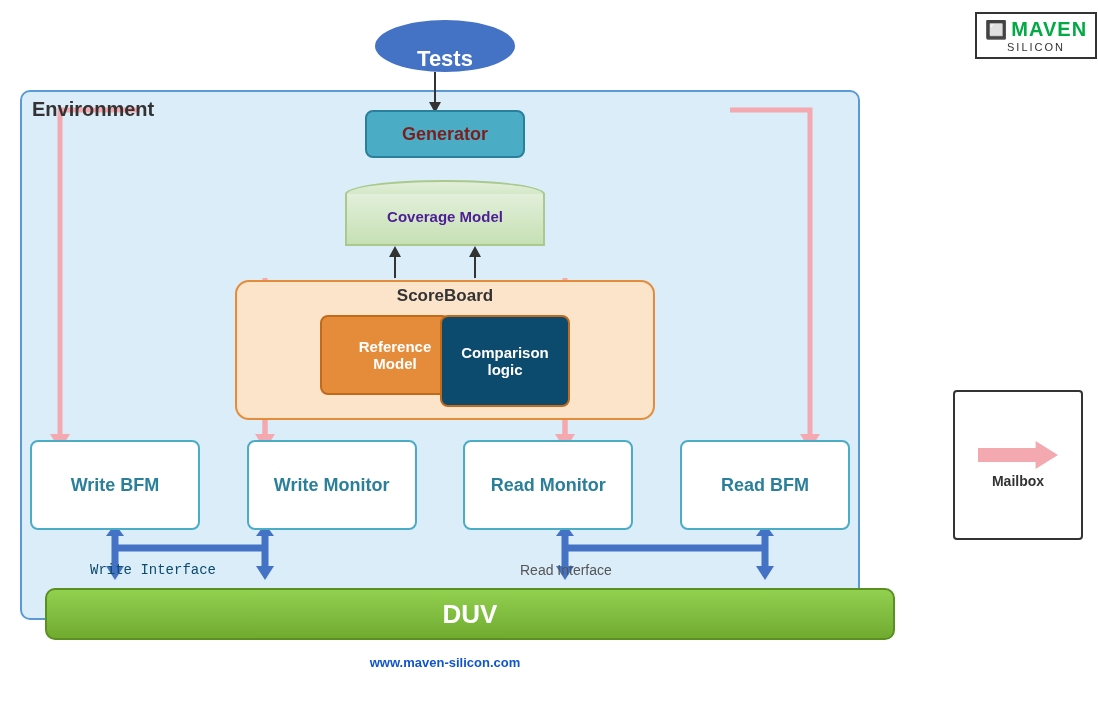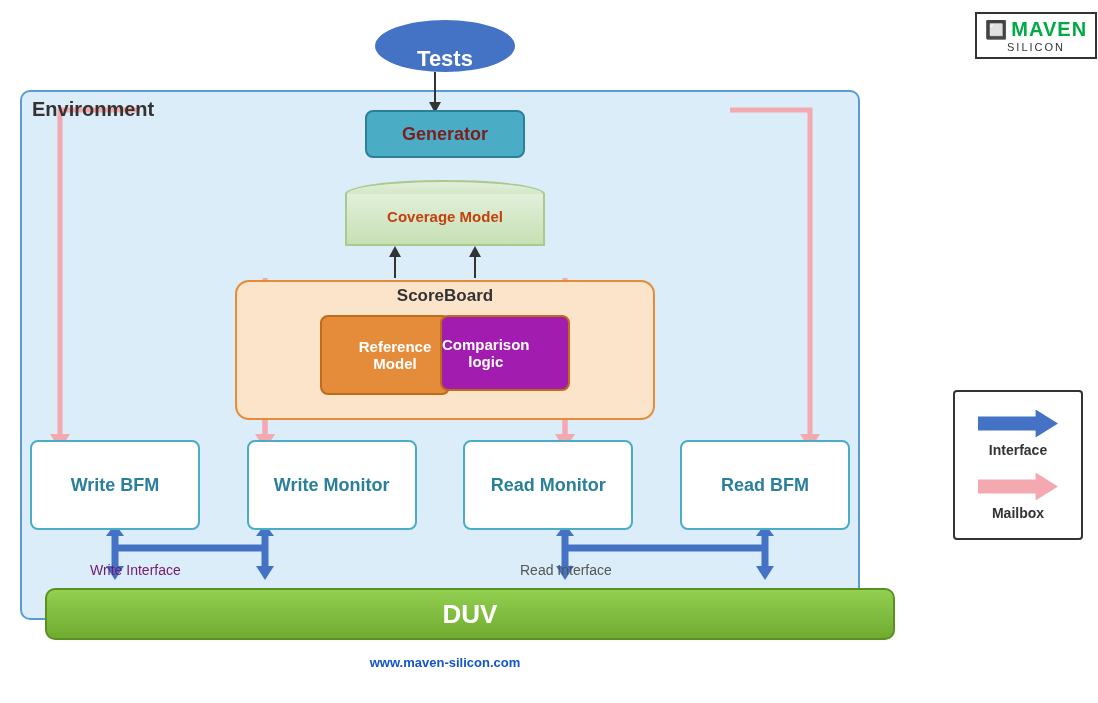--- a/index.html
+++ b/index.html
@@ -120,21 +120,21 @@
       border-radius: 50%;
     }
     .coverage-label {
       position: absolute;
       top: 28px;
       left: 0;
       width: 200px;
       text-align: center;
       font-size: 15px;
       font-weight: bold;
-      color: #c2410c;
+      color: #4c1d95;
       z-index: 11;
     }
 
     
     .scoreboard-box {
       position: absolute;
       top: 270px;
       left: 50%;
       transform: translateX(-50%);
       width: 420px;
@@ -178,26 +178,27 @@
       padding-left: 20px;
     }
 
     
     .comp-logic-box {
       position: absolute;
       top: 305px;
       left: 50%;
       transform: translateX(-5px);
       width: 130px;
-      height: 76px;
-      background: #a21caf;
+      height: 92px;
+      background: #0c4a6e;
       border: 2px solid #C06A1A;
       border-radius: 8px;
       display: flex;
       align-items: center;
+      justify-content: center;
       color: white;
       font-size: 15px;
       font-weight: bold;
       text-align: center;
       z-index: 12;
     }
 
     
     .bfm-row {
       position: absolute;
@@ -241,22 +242,23 @@
       border: 2px solid #5a9020;
       margin-left: 25px;
     }
 
     
     .write-interface-label {
       position: absolute;
       bottom: 102px;
       left: 80px;
       font-size: 14px;
-      color: #701a75;
-      z-index: 10;
+      color: #0c4a6e;
+      z-index: 10;
+      font-family: Liberation Mono, monospace;
     }
     .read-interface-label {
       position: absolute;
       bottom: 102px;
       left: 510px;
       font-size: 14px;
       color: #555;
       z-index: 10;
     }
 
@@ -477,20 +479,16 @@
     <div style="display:flex; align-items:center; gap:4px;">
       <span style="font-size:18px; color:#555;">🔲</span>
       <span class="logo-maven" style="text-transform:uppercase;">maven</span>
     </div>
     <span class="logo-silicon">SILICON</span>
   </div>
 </div>
 
 <div class="legend-box">
   <div class="legend-item">
-    <div class="legend-arrow-blue" style="background:#4472C4; clip-path:polygon(0 25%, 72% 25%, 72% 0%, 100% 50%, 72% 100%, 72% 75%, 0 75%);"></div>
-    <span class="legend-label">Interface</span>
-  </div>
-  <div class="legend-item">
     <div class="legend-arrow-pink" style="background:#F4A9B0; clip-path:polygon(0 25%, 72% 25%, 72% 0%, 100% 50%, 72% 100%, 72% 75%, 0 75%);"></div>
     <span class="legend-label">Mailbox</span>
   </div>
 </div>
 
 </body></html>

